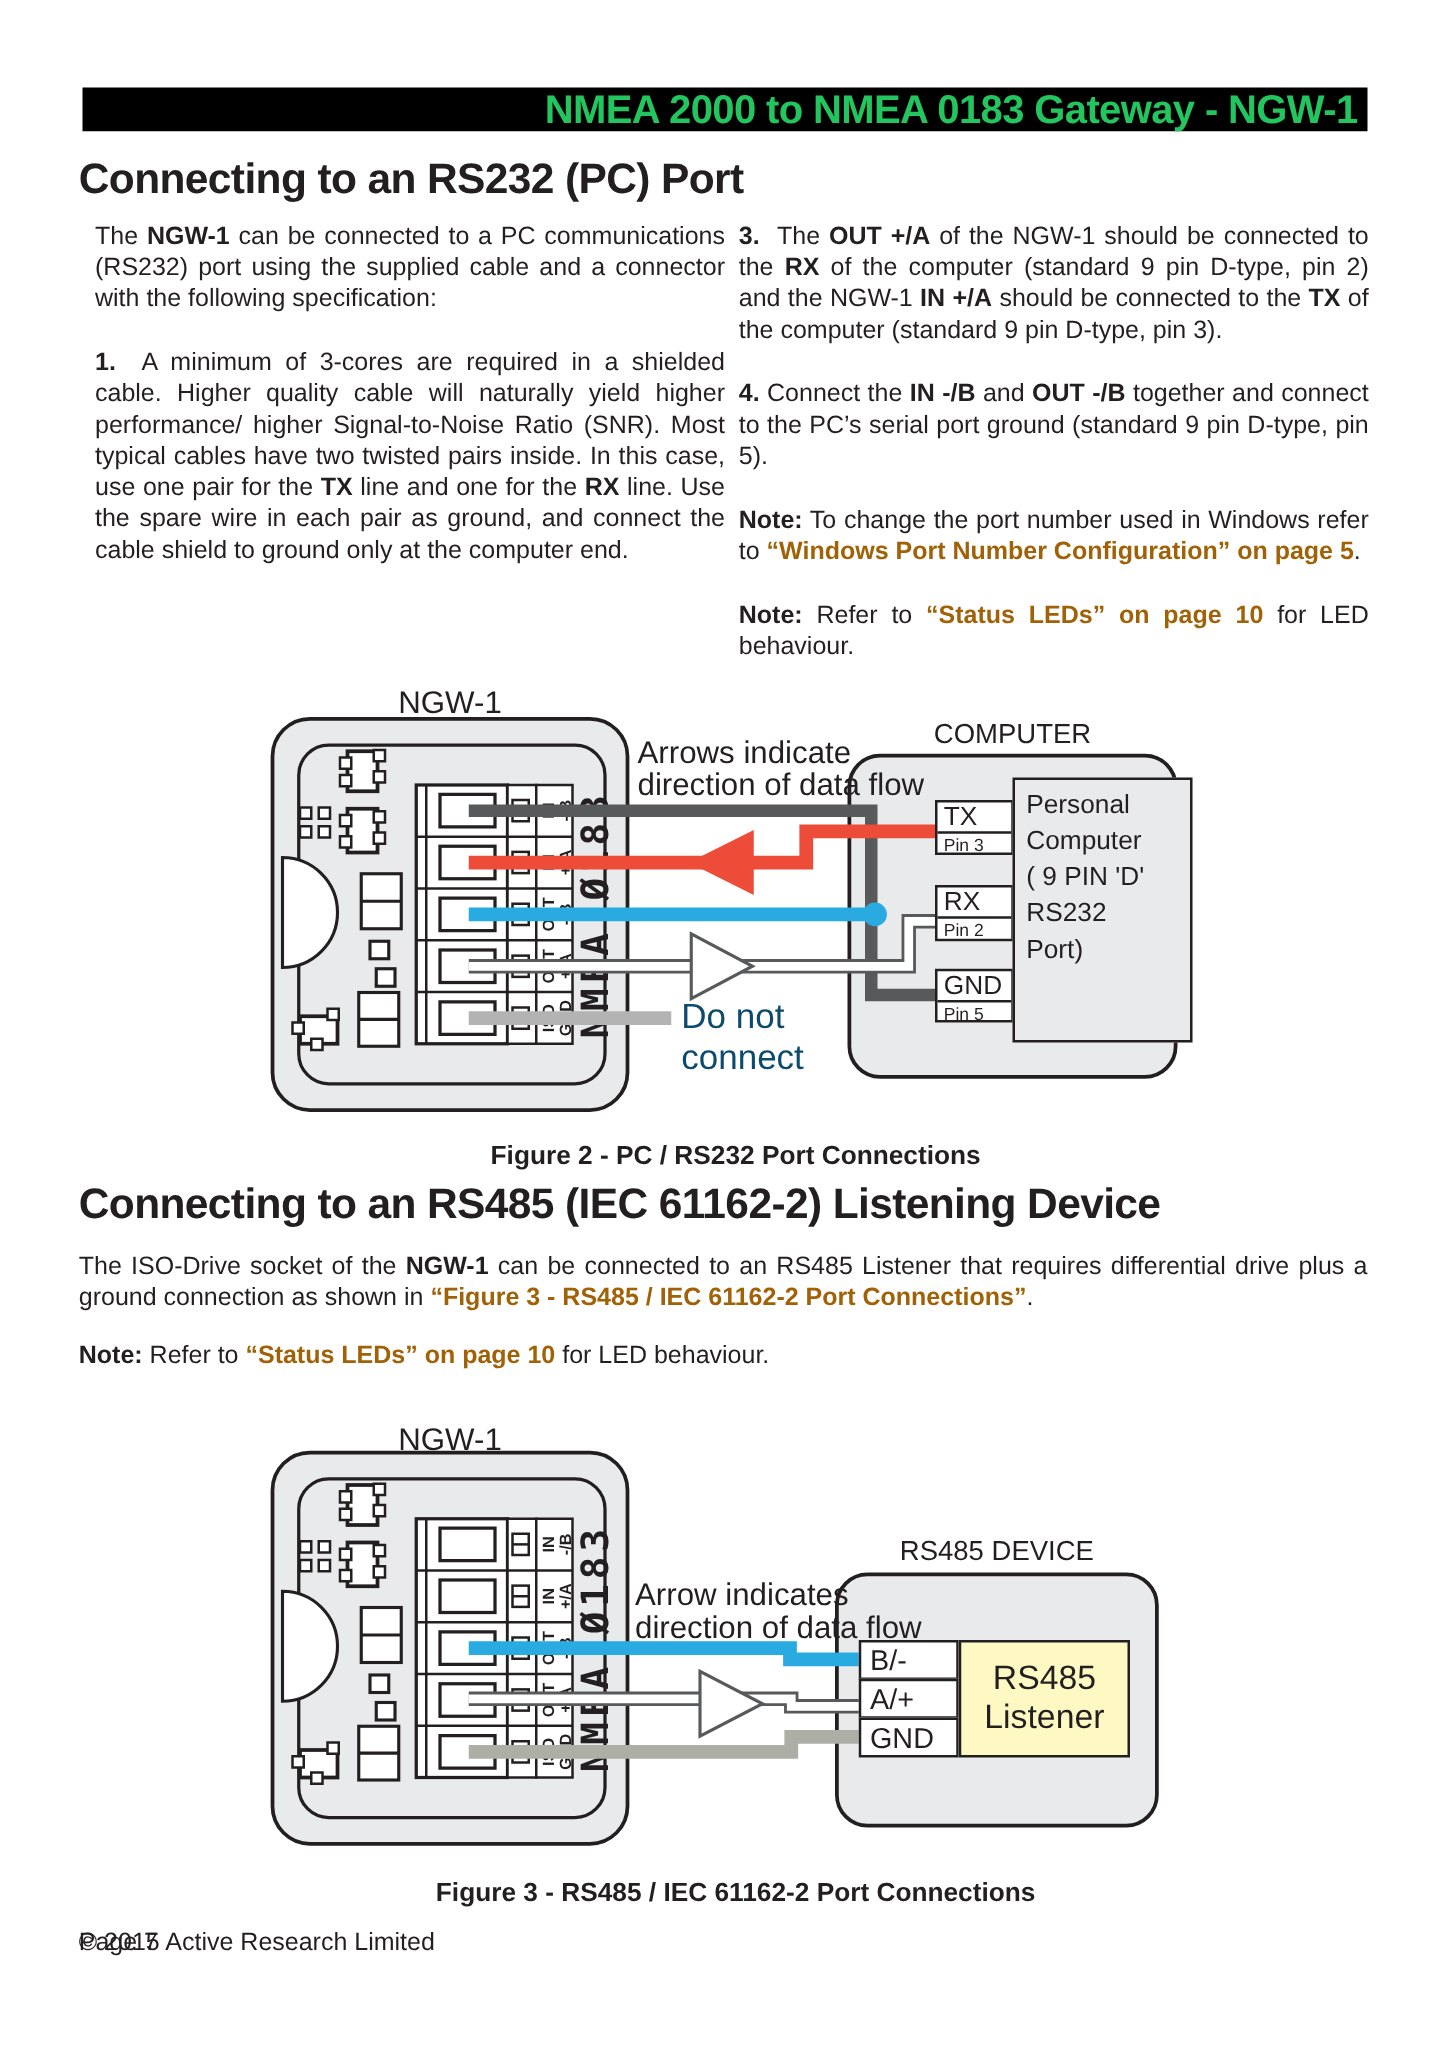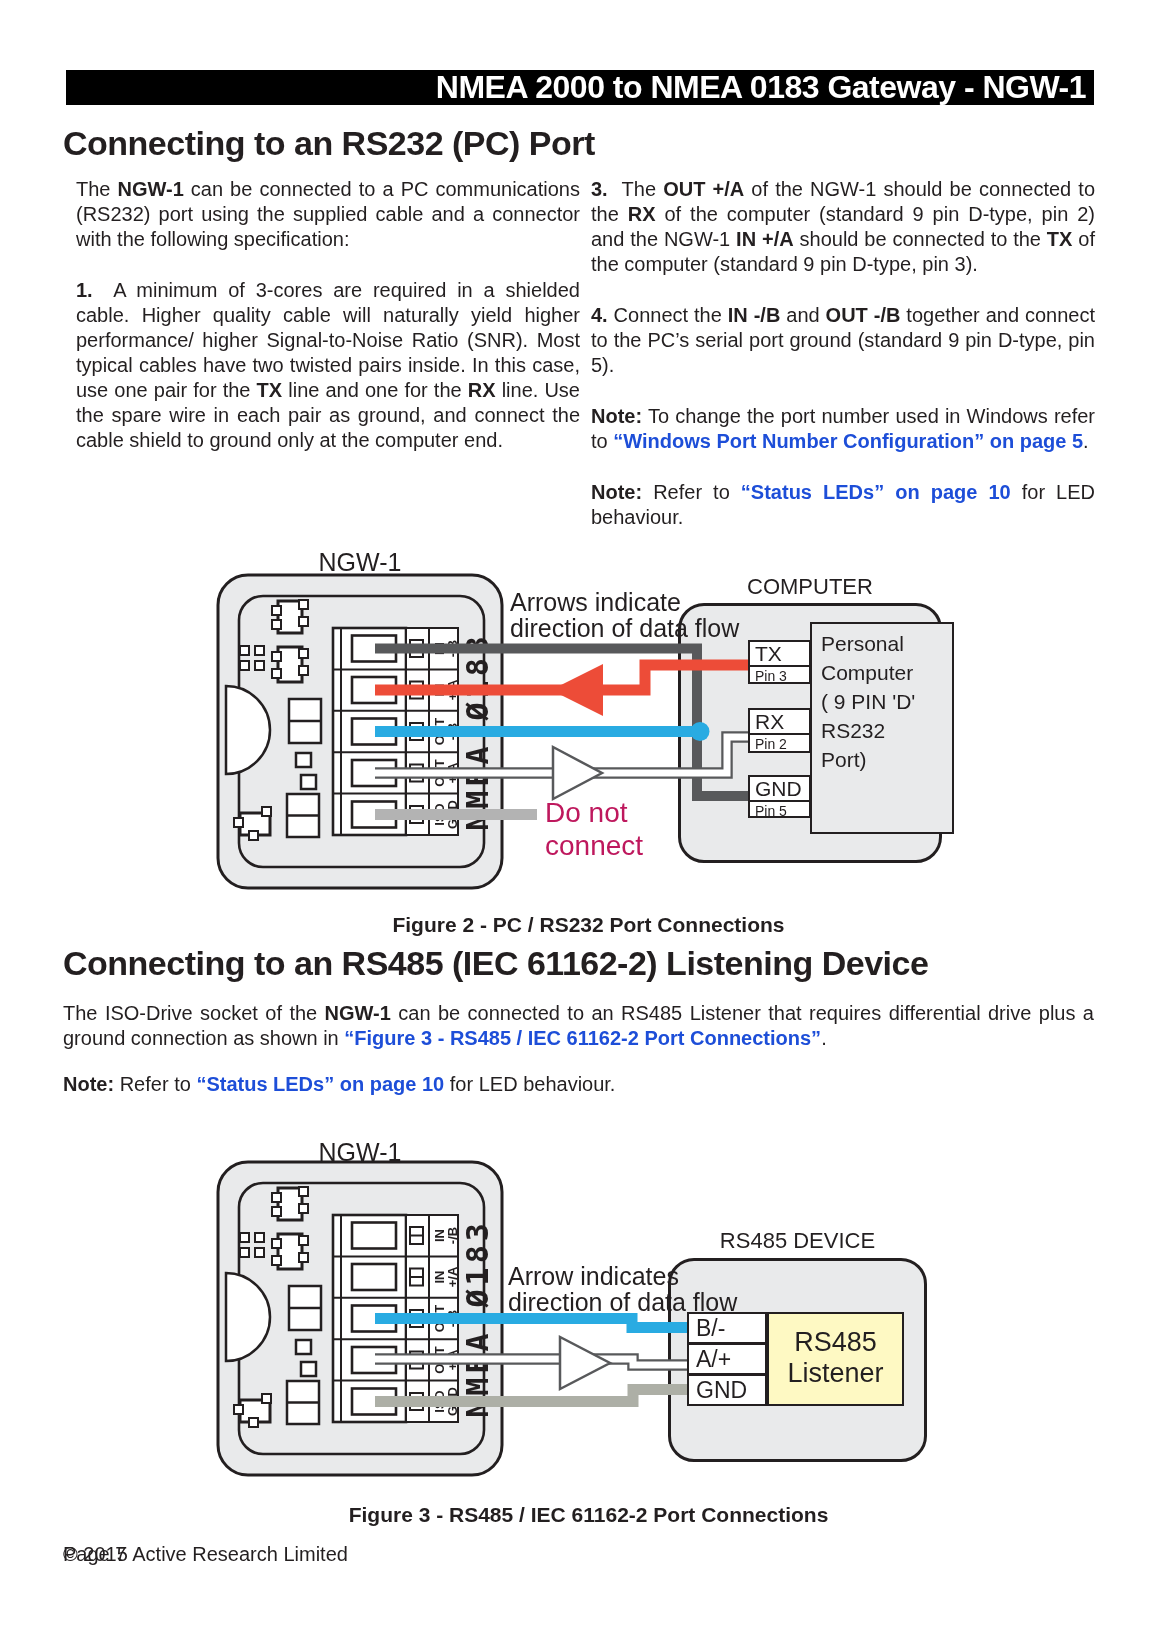--- a/index.html
+++ b/index.html
@@ -1,49 +1,49 @@
 <!DOCTYPE html>
 <html><head>
 <meta charset="utf-8">
 <style>
   html,body{margin:0;padding:0}
   body{width:1157px;height:1637px;position:relative;background:#fff;
        font-family:"Liberation Sans",sans-serif;color:#231f20;overflow:hidden}
   .abs{position:absolute}
-  .bar{left:66px;top:70px;width:1028px;height:35px;background:#000;color:#ffffff;
+  .bar{left:66px;top:70px;width:1028px;height:35px;background:#000;color:#22c55e;
        font-weight:bold;font-size:32px;line-height:35px;text-align:right;
        padding-right:8px;box-sizing:border-box;letter-spacing:-0.5px}
   .h{font-weight:bold;font-size:34px;letter-spacing:-0.5px;white-space:nowrap}
   .h1{left:63px;top:124px}
   .h2{left:63px;top:944px}
   .col{top:177px;width:504px;font-size:20px;line-height:25px;text-align:justify}
   .col p{margin:0 0 26px 0}
   .colL{left:76px}
   .colR{left:591px}
   .parafull{left:63px;top:1001px;width:1031px;font-size:20px;line-height:25px;text-align:justify}
   .notefull{left:63px;top:1072px;width:1031px;font-size:20px;line-height:25px}
   .b{font-weight:bold}
-  .lnk{font-weight:bold;color:#1d4ed8}
+  .lnk{font-weight:bold;color:#a16207}
   .caption{left:63px;top:913px;width:1051px;text-align:center;font-weight:bold;font-size:21px}
   .caption3{top:1503px}
   .footerL{left:63px;top:1543px;font-size:20px}
   .footerR{left:63px;top:1543px;width:1031px;font-size:20px}
   .greybox{background:#e9eaeb;border:3px solid #231f20;border-radius:26px;box-sizing:border-box}
   .computerbox{left:678px;top:603px;width:264px;height:260px}
   .rs485box{left:668px;top:1258px;width:259px;height:204px}
   .figtitle{font-size:22px;text-align:center;white-space:nowrap}
   .computertitle{left:678px;top:574px;width:264px}
   .rs485title{left:668px;top:1228px;width:259px}
   .ngwlabel{width:284px;text-align:center;font-size:25px}
   .ngw2{left:218px;top:548px}
   .ngw3{left:218px;top:1138px}
   .arrnote{font-size:25px;line-height:26px;white-space:pre-line}
   .arr2{left:510px;top:589px}
   .arr3{left:508px;top:1263px}
-  .donot{left:545px;top:796px;font-size:28px;line-height:33px;color:#be185d;white-space:pre-line}
+  .donot{left:545px;top:796px;font-size:28px;line-height:33px;color:#0c4a6e;white-space:pre-line}
   .pinbox{background:#fff;border:2px solid #231f20;box-sizing:border-box;z-index:2}
   .pin-tx{left:748px;top:640px;width:63px;height:44px}
   .pin-rx{left:748px;top:708px;width:63px;height:45px}
   .pin-gnd{left:748px;top:775px;width:63px;height:43px}
   .pinname{font-size:21px;line-height:23px;padding-left:5px;border-bottom:2px solid #231f20;font-weight:normal}
   .pinnum{font-size:14px;line-height:16px;padding-left:5px;padding-top:1px}
   .pcbox{left:810px;top:622px;width:144px;height:212px;background:#e9eaeb;border:2px solid #231f20;
          box-sizing:border-box;z-index:2;font-size:21px;line-height:29px;padding:5px 0 0 9px;white-space:pre-line}
   .portbox{left:687px;width:80px;height:32px;background:#fff;border:2px solid #231f20;box-sizing:border-box;
            z-index:2;font-size:23px;line-height:28px;padding-left:7px}

